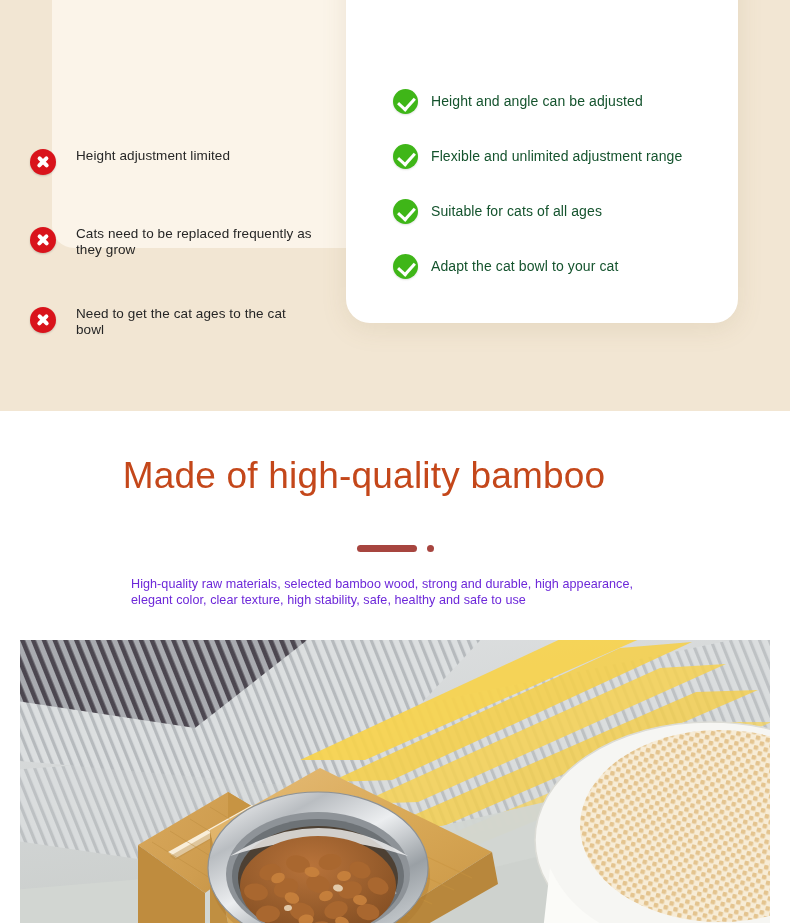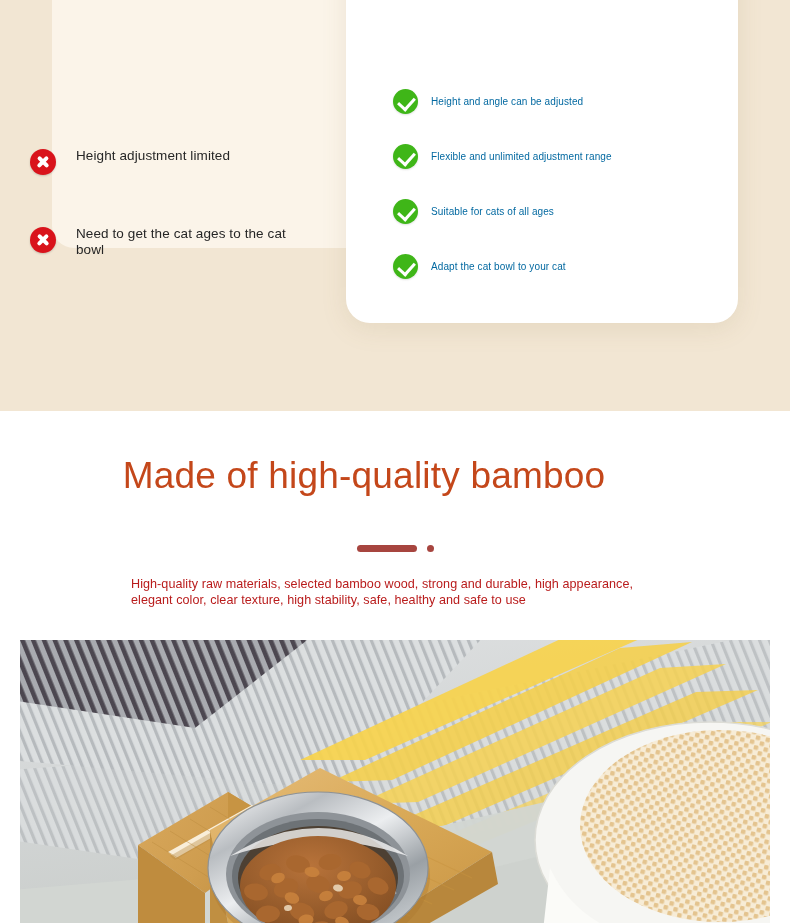--- a/index.html
+++ b/index.html
@@ -108,23 +108,23 @@
   .check-icon::before {
     content: "";
     position: absolute;
     left: 8px; top: 5px;
     width: 8px; height: 13px;
     border: solid #ffffff;
     border-width: 0 3.4px 3.4px 0;
     transform: rotate(42deg);
   }
   .pros-text {
-    font-size: 10px;
+    font-size: 14px;
     line-height: 1.2;
-    color: #0369a1;
+    color: #14532d;
     letter-spacing: .1px;
     white-space: nowrap;
   }
 
   
   .bamboo-section {
     position: absolute;
     left: 0; top: 411px;
     width: 790px; height: 512px;
     background: #ffffff;
@@ -157,21 +157,21 @@
     width: 7px; height: 7px;
     border-radius: 50%;
     background: #a7453f;
   }
   .bamboo-desc {
     position: absolute;
     left: 131px; top: 165px;
     width: 546px;
     font-size: 12.6px;
     line-height: 1.30;
-    color: #b91c1c;
+    color: #6d28d9;
     letter-spacing: .05px;
   }
 
   
   .photo {
     position: absolute;
     left: 20px; top: 640px;
     width: 750px; height: 283px;
     overflow: hidden;
     background: #d8dadb;
@@ -184,20 +184,24 @@
 <div class="page">
 
   <section class="compare-band">
 
     <div class="cons-card"></div>
 
     <div class="cons-list">
       <div class="cons-item">
         <span class="x-icon"></span>
         <span class="cons-text">Height adjustment limited</span>
+      </div>
+      <div class="cons-item">
+        <span class="x-icon"></span>
+        <span class="cons-text">Cats need to be replaced frequently as they grow</span>
       </div>
       <div class="cons-item">
         <span class="x-icon"></span>
         <span class="cons-text">Need to get the cat ages to the cat bowl</span>
       </div>
     </div>
 
     <div class="pros-card">
       <svg class="stand-art" viewBox="0 0 392 300">
 

